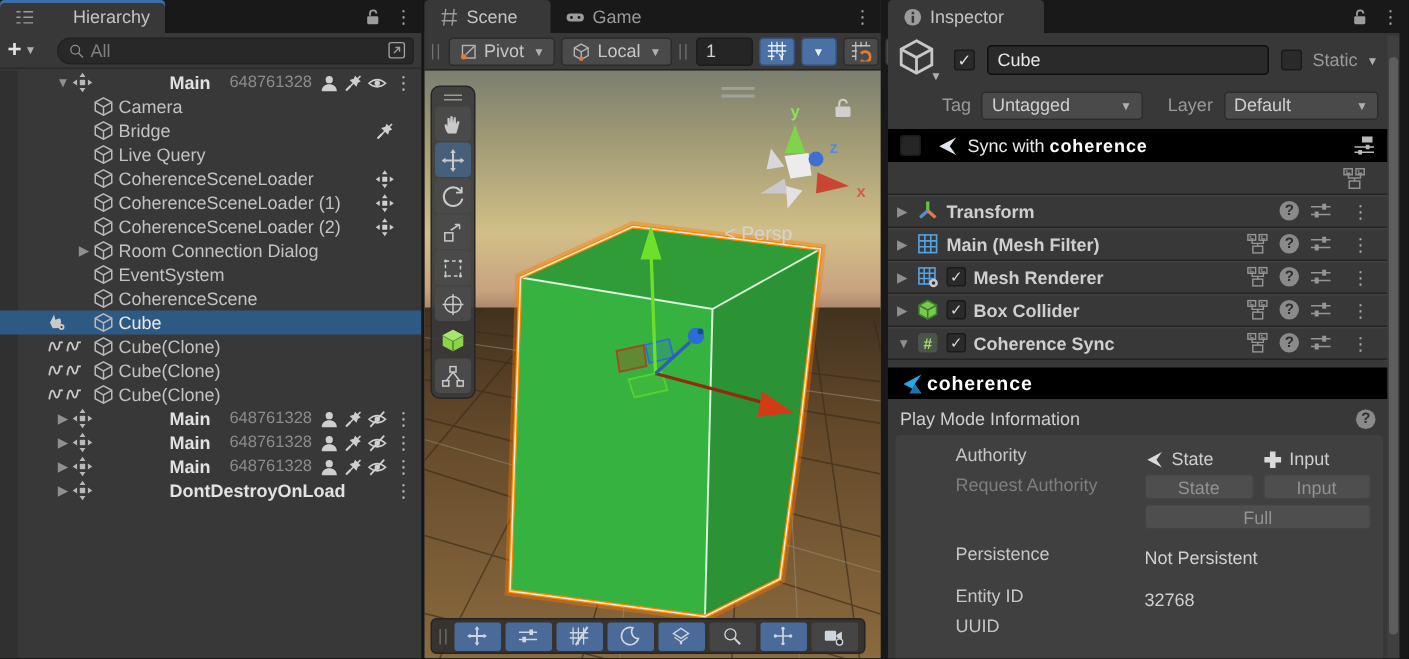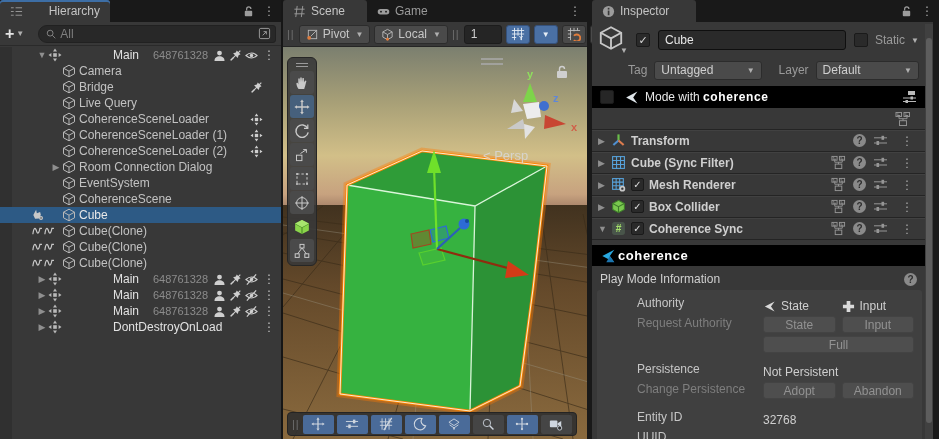--- a/index.html
+++ b/index.html
@@ -41,21 +41,21 @@
   .pickwin { width:13px; height:13px; color:#9f9f9f; }
   .pickwin svg{width:100%;height:100%;}
 
   #hier-rows { position:absolute; left:0; right:0; top:47px; bottom:0; overflow:hidden; }
   .gutterstrip { position:absolute; left:0; top:0; bottom:0; width:12px; background:#303030; }
   .hrow { position:relative; height:16px; display:flex; align-items:center; font-size:12px; color:#c2c2c2; }
   .hrow.sel { background:#2d5a85; color:#e8e8e8; }
   .hrow .arr { width:12px; text-align:center; color:#8f8f8f; font-size:9px; flex:none; }
   .hrow .ricon { width:14px; height:14px; margin-right:3px; flex:none; color:#b9b9b9; }
   .hrow .ricon svg { width:100%; height:100%; }
-  .hrow .rlabel.bold { font-weight:normal; color:#e2e2e2;padding-left:48px; }
+  .hrow .rlabel.bold { font-weight:bold; color:#e2e2e2;padding-left:48px; }
   .hrow .spring { flex:1; }
   .hrow .rid { color:#8c8c8c; font-size:11px; margin-right:5px; }
   .hrow .badges { display:flex; align-items:center; gap:3px; padding-right:4px; }
   .hrow .badges .bic { width:13px; height:13px; color:#cfcfcf; }
   .hrow .badges .bic svg{ width:100%; height:100%; }
   .hrow .badges .bspacer { width:11px; }
   .hrow .badges .kebab { padding:0 2px; color:#c0c0c0; }
   .gutico { position:absolute; top:1px; width:13px; height:13px; color:#c9c9c9; }
   .gutico svg{ width:100%; height:100%; }
 
@@ -848,21 +848,21 @@
         </div>
       </div>
 
       <div class="syncbar">
         <span class="chk" style="background:#262626;color:transparent"></span>
         <span class="logo">
           <svg viewBox="0 0 14 14">
               <path d="M12.5 1.5 2 7l10.5 5.5L8.6 7Z" fill="currentColor"></path>
             </svg>
         </span>
-        <span>Mode with</span>&nbsp;
+        <span>Sync with</span>&nbsp;
         <span class="brand">coherence</span>
         <span class="spring"></span>
         <span class="pic">
           <svg viewBox="0 0 15 15" stroke="currentColor" fill="none">
               <rect x="6" y="1" width="7" height="4" fill="currentColor" stroke="none"></rect>
               <path d="M1 8h13M1 11.5h13"></path>
               <rect x="8.5" y="6.5" width="2.5" height="3" fill="currentColor" stroke="none"></rect>
               <rect x="3.5" y="10" width="2.5" height="3" fill="currentColor" stroke="none"></rect>
             </svg>
         </span>
@@ -900,21 +900,21 @@
                 </svg></span>
               <span class="kebab">⋮</span>
             </span>
           </div>
           <div class="comp">
             <span class="arr">▶</span>
             <span class="cic"><svg viewBox="0 0 14 14" fill="none" stroke="#57a3dc">
                 <rect x="1.5" y="1.5" width="11" height="11"></rect>
                 <path d="M1.5 5.2h11M1.5 8.9h11M5.2 1.5v11M8.9 1.5v11"></path>
               </svg></span>
-            <span class="clabel">Cube (Sync Filter)</span>
+            <span class="clabel">Main (Mesh Filter)</span>
             <span class="spring"></span>
             <span class="r">
               <span class="ric"><svg viewBox="0 0 16 16" stroke="currentColor" fill="none">
                   <rect x="1" y="1.5" width="5.5" height="4"></rect>
                   <path d="M2.2 3h1.2M2.2 4.5h3"></path>
                   <rect x="9" y="1.5" width="5.5" height="4"></rect>
                   <path d="M10.2 3h1.2M10.2 4.5h3"></path>
                   <path d="M4 5.5v2.2h8V5.5M8 7.7v2"></path>
                   <rect x="4.5" y="9.7" width="7" height="4.8"></rect>
                 </svg></span>
@@ -1061,27 +1061,20 @@
           <span class="plabel"></span>
           <div class="pcols">
               <div class="pbtn">Full</div>
             </div>
         </div>
         <div class="gap6"></div>
         <div class="prow">
           <span class="plabel">Persistence</span>
           <span class="pval">Not Persistent</span>
         </div>
-        <div class="prow">
-          <span class="plabel dis">Change Persistence</span>
-          <div class="pcols">
-            <div class="pbtn">Adopt</div>
-            <div class="pbtn">Abandon</div>
-          </div>
-        </div>
         <div class="gap8"></div>
         <div class="prow">
           <span class="plabel">Entity ID</span>
           <span class="pval">32768</span>
         </div>
         <div class="prow">
           <span class="plabel">UUID</span>
           <span class="pval"></span>
         </div>
       </div>

